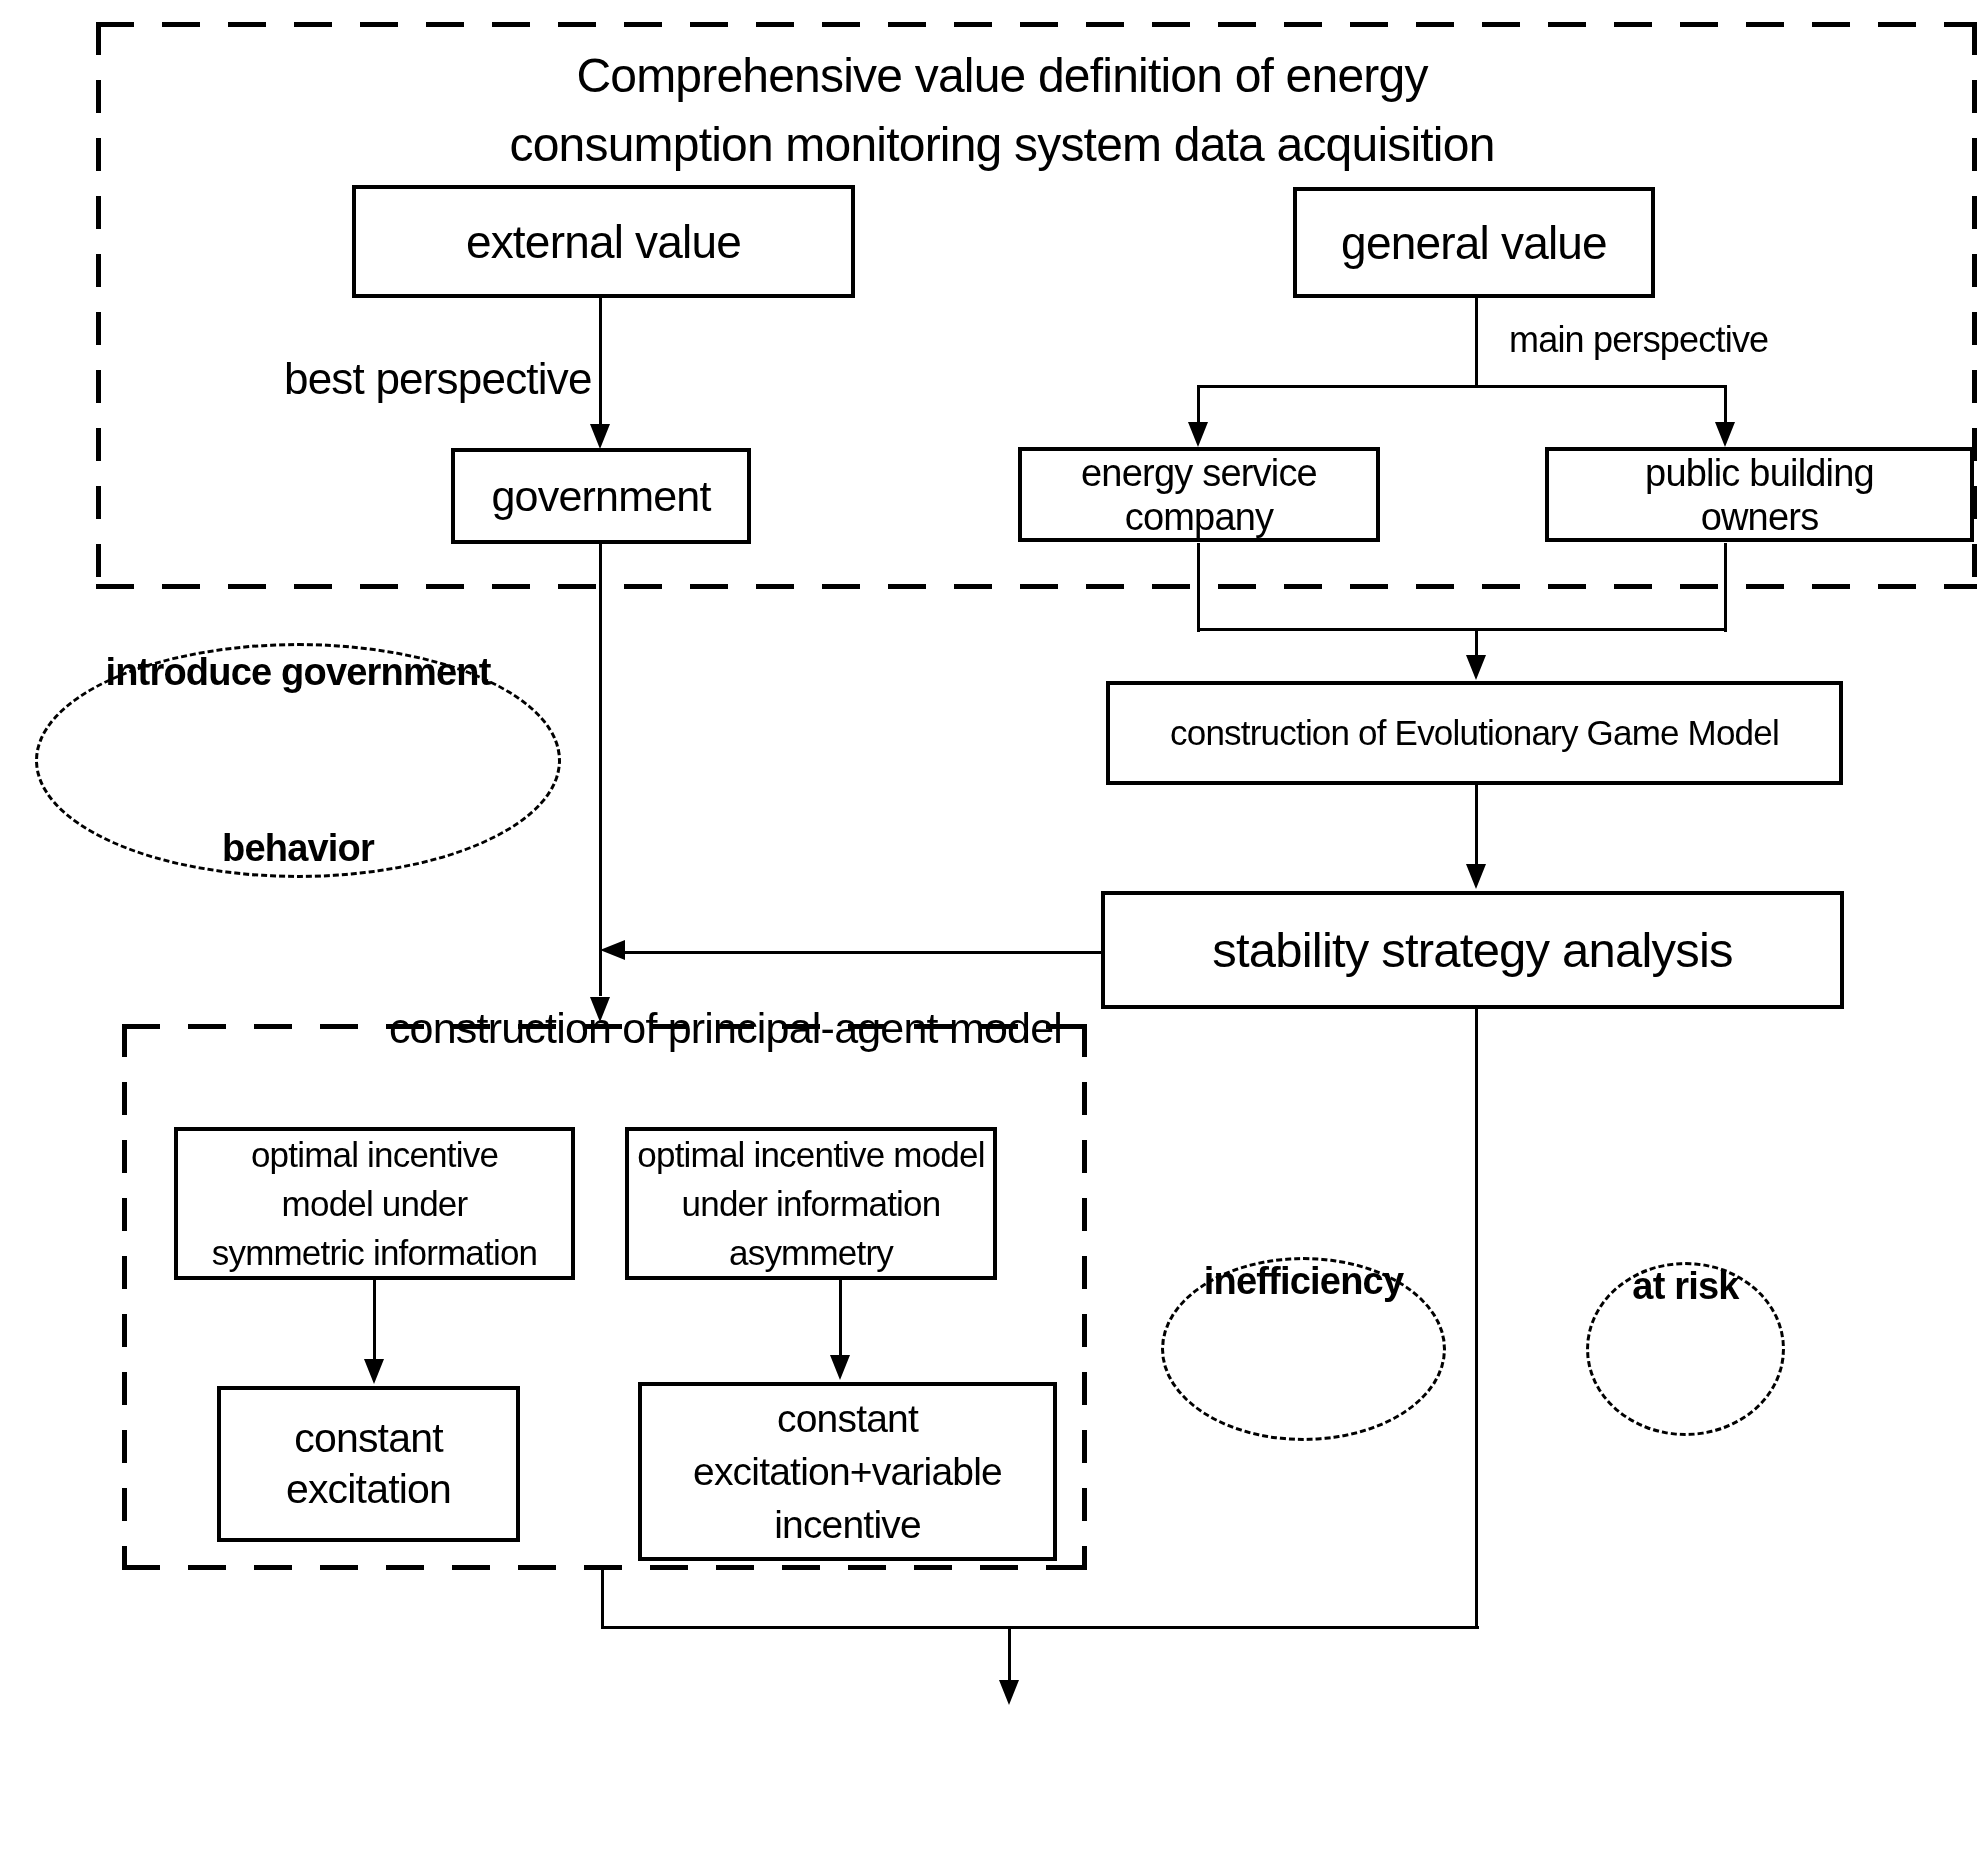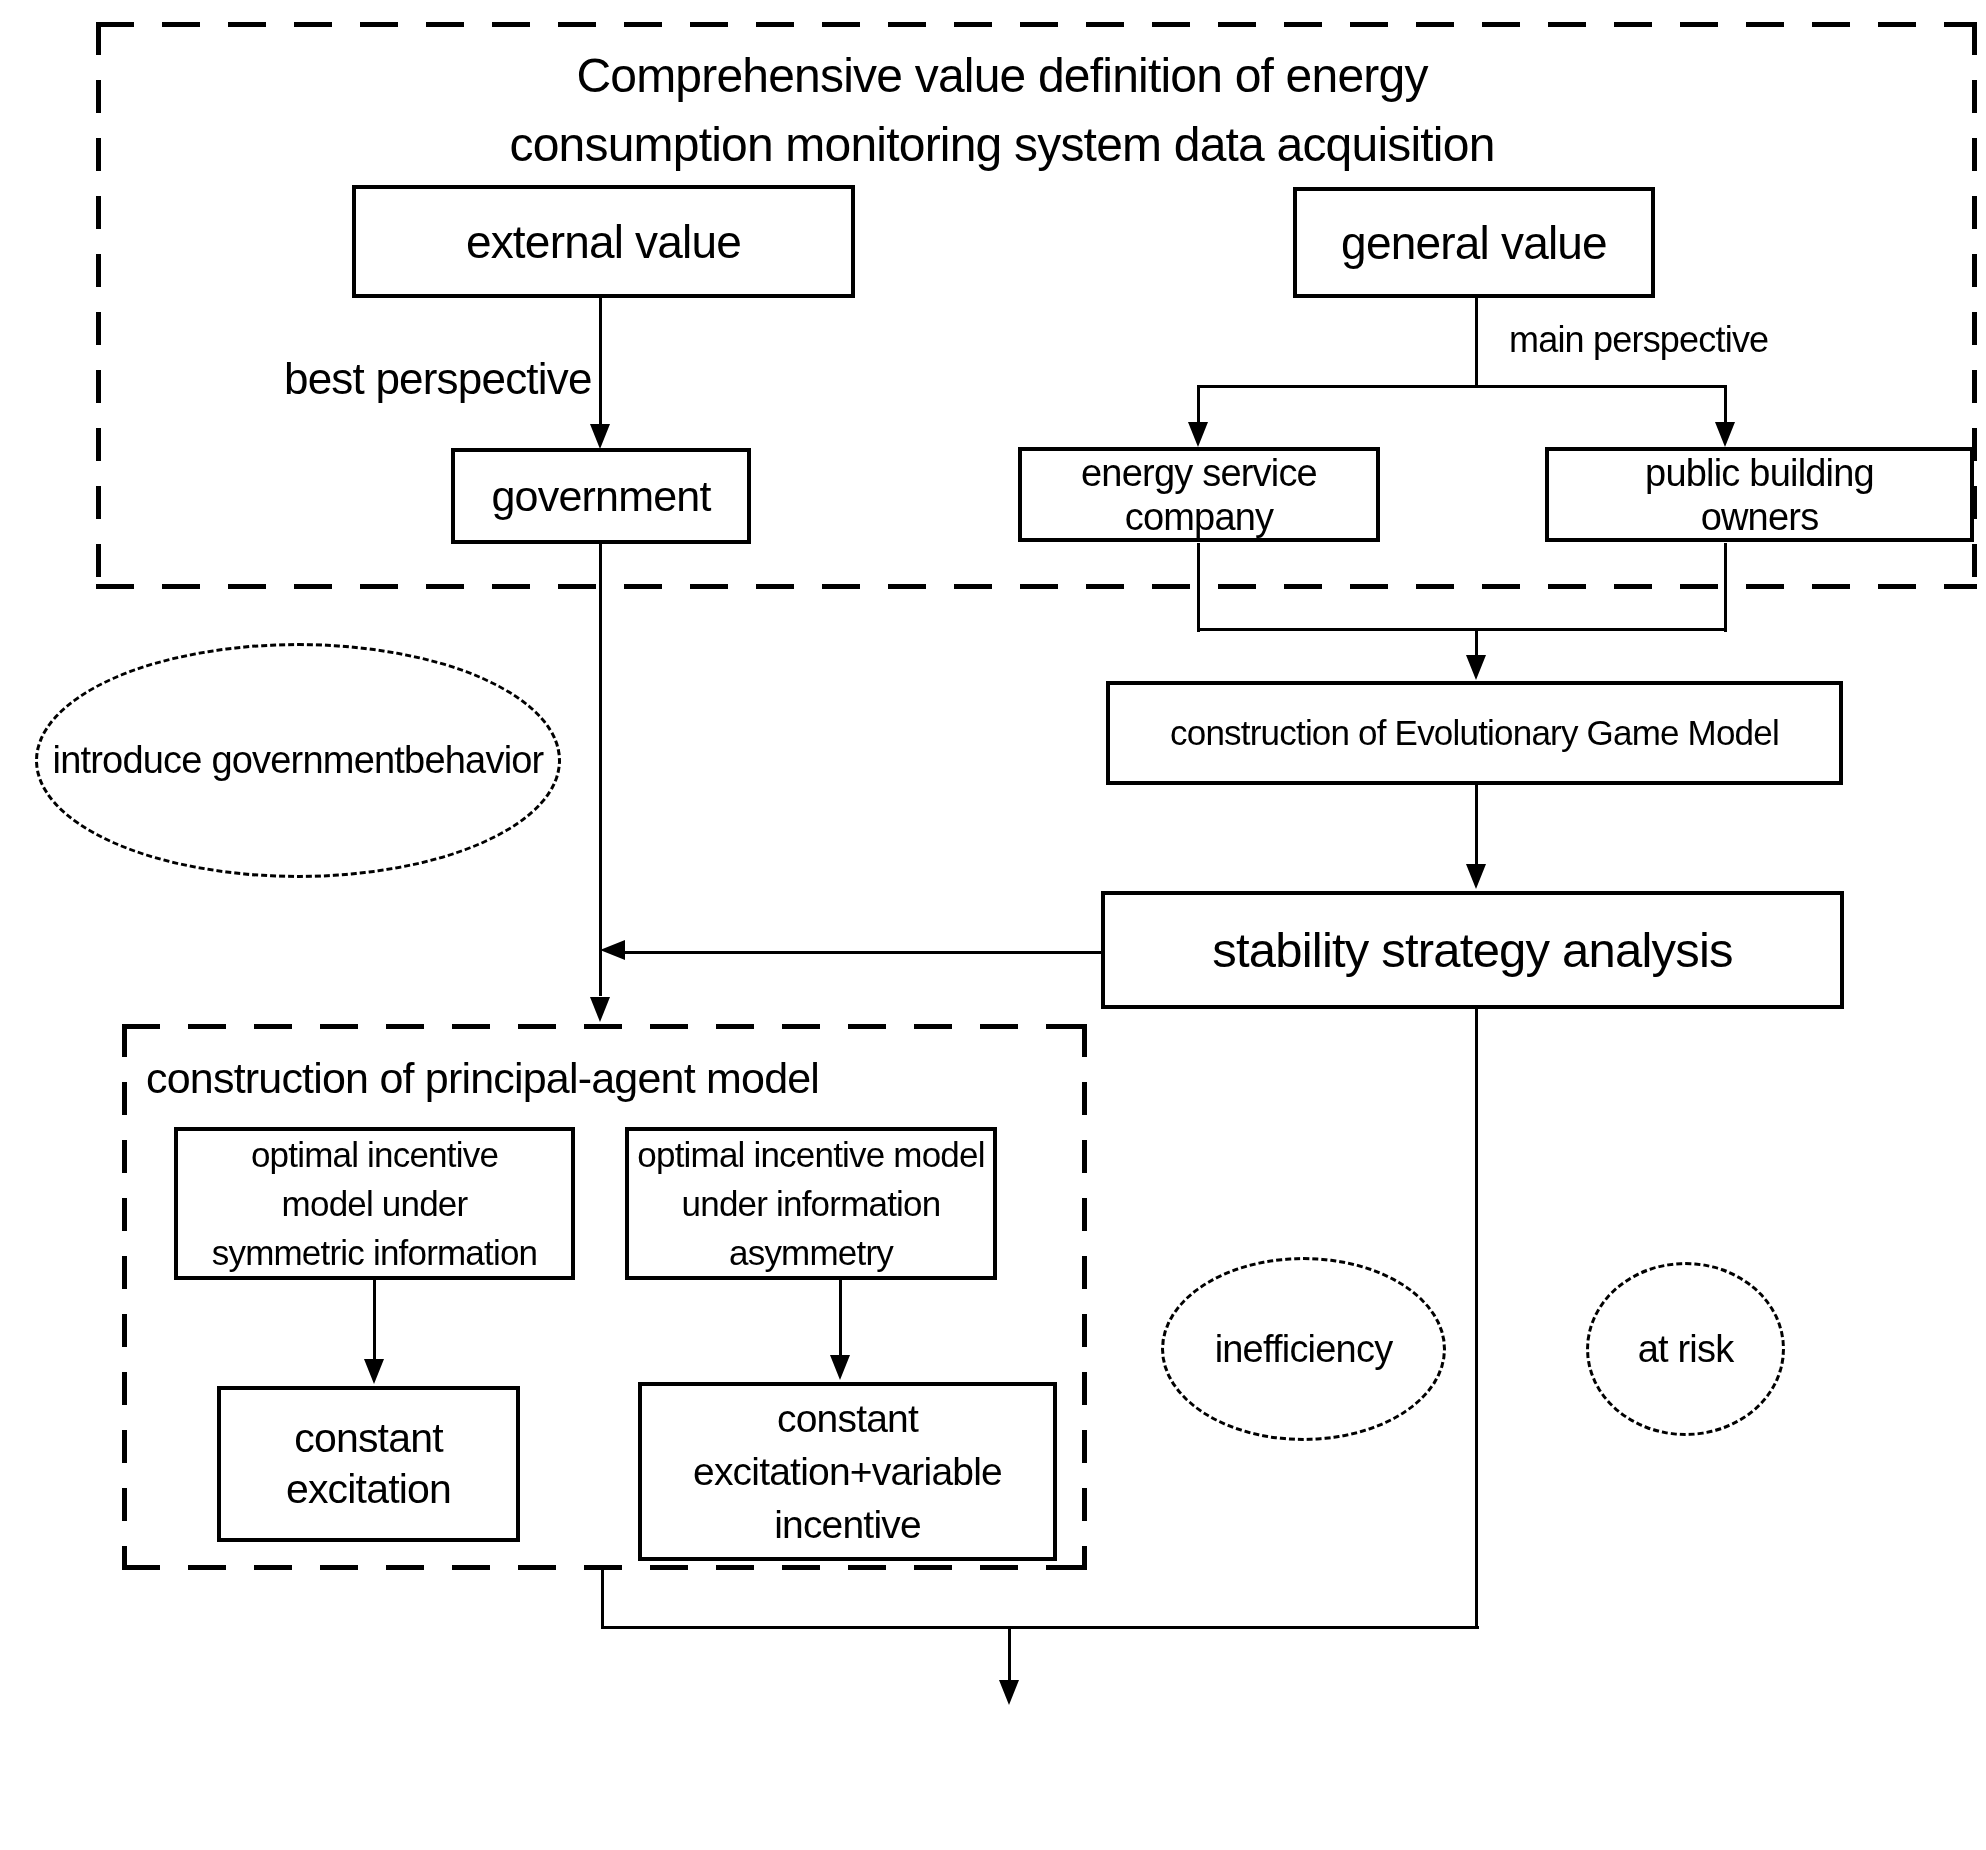--- a/index.html
+++ b/index.html
@@ -42,25 +42,26 @@
 
   .dash-h { position: absolute; height: 5px;
     background: repeating-linear-gradient(90deg, #000 0 38px, transparent 38px 66px); }
   .dash-v { position: absolute; width: 5px;
     background: repeating-linear-gradient(180deg, #000 0 33px, transparent 33px 58px); }
 
   .ellipse {
     position: absolute;
     border: 3.3px dashed #000;
     border-radius: 50%;
-    display: flex; flex-direction: row;
-    align-items: center; justify-content: center;
+    display: flex; flex-direction: column;
+    align-items: center; justify-content: space-between;
     text-align: center;
     letter-spacing: -0.8px;
     background: transparent;
+    font-weight: bold;
   }
 
   .title-block { position: absolute; text-align: center; letter-spacing: -0.8px; }
   .serif { font-family: "Liberation Serif", serif; letter-spacing: 0; }
 </style>
 </head>
 <body>
 
 <div class="canvas">
 
@@ -155,21 +156,21 @@
 
   <div class="ellipse" style="left:1586px;top:1262px;width:199px;height:174px;font-size:38px;">
     <span>at risk</span>
   </div>
 
   <div class="dash-h" style="left:122px;top:1024px;width:966px;"></div>
   <div class="dash-h" style="left:122px;top:1565px;width:966px;"></div>
   <div class="dash-v" style="left:122px;top:1024px;height:546px;"></div>
   <div class="dash-v" style="left:1082px;top:1024px;height:546px;"></div>
 
-  <div class="lbl" style="left:146px;top:1054px;width:916px;font-size:43px;text-align:left;">construction of principal-agent model</div>
+  <div class="lbl" style="left:146px;top:1004px;width:916px;font-size:43px;text-align:right;">construction of principal-agent model</div>
 
   <div class="box" style="left:174px;top:1127px;width:401px;height:153px;font-size:35px;line-height:49px;text-align:center;">
     <span>optimal incentive</span>
     <span>model under</span>
     <span>symmetric information</span>
   </div>
 
   <div class="box" style="left:625px;top:1127px;width:372px;height:153px;font-size:35px;line-height:49px;">
     <span>optimal incentive model</span>
     <span>under information</span>

